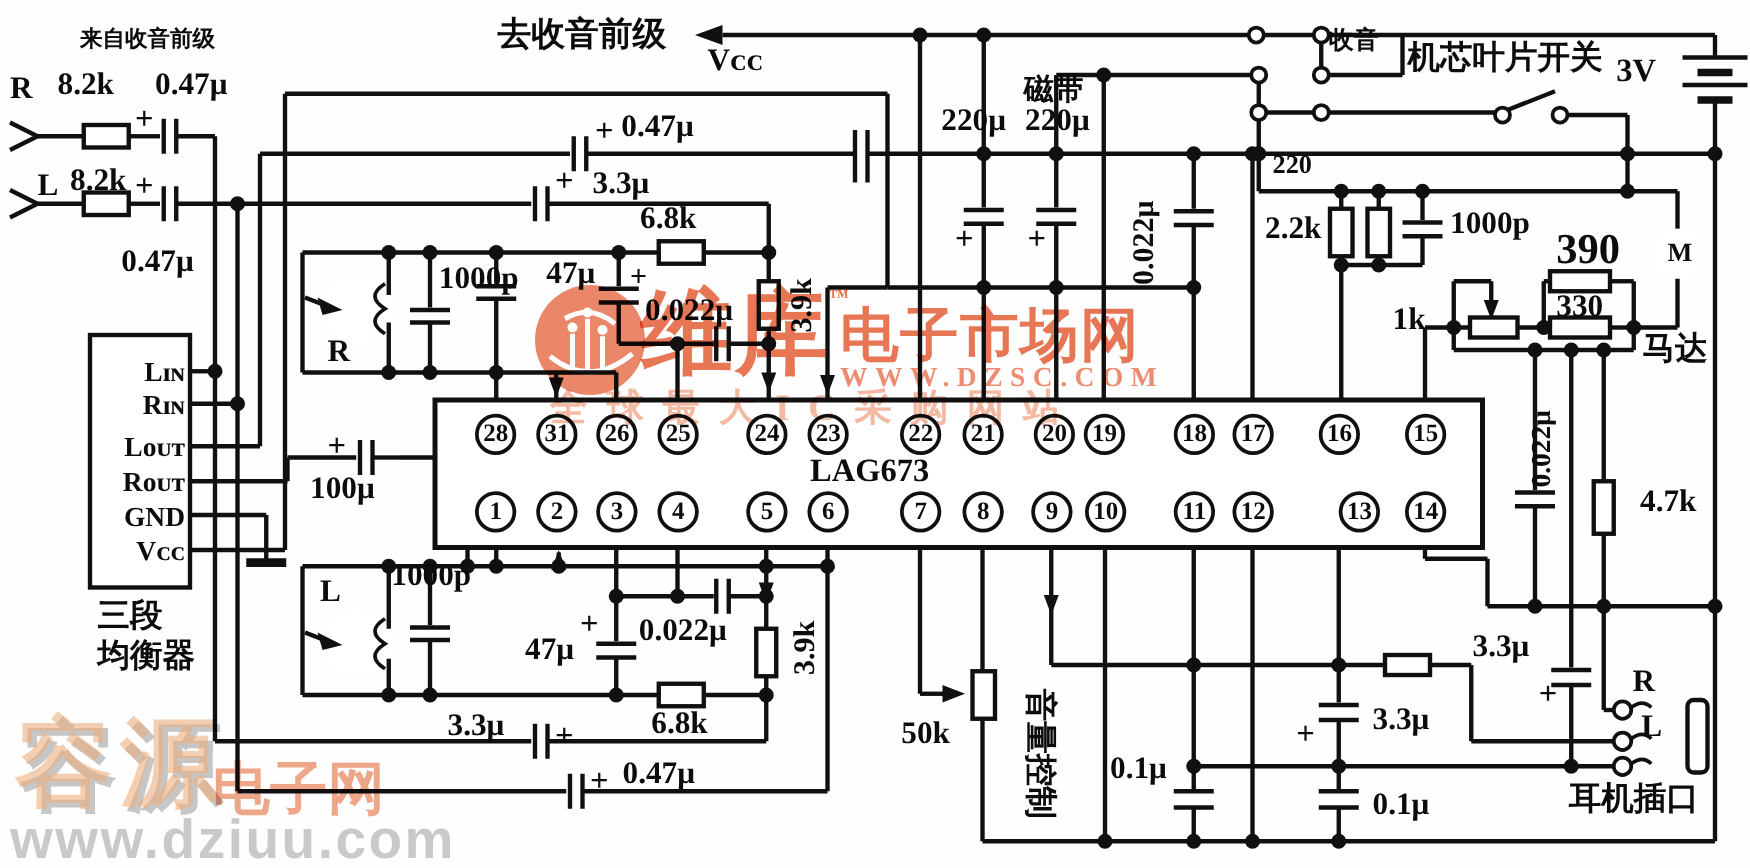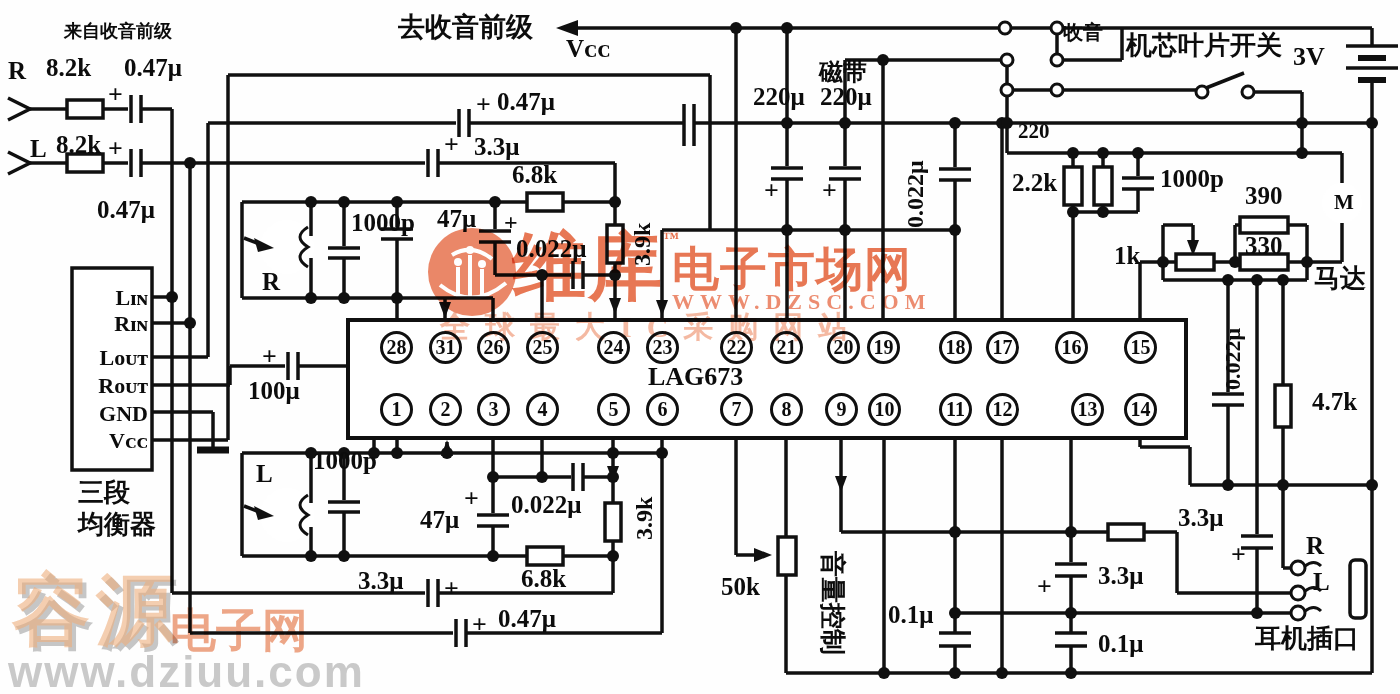--- a/index.html
+++ b/index.html
@@ -443,21 +443,21 @@
       <span class="lbl" style="left: 822px; top: 178px; font-size: 26px;">+</span>
       <span class="lbl" style="left: 792px; top: 60px; font-size: 24px; margin-left: 27px;">磁带</span>
       <span class="lbl" style="left: 1063px; top: 22px; font-size: 20px;">收音</span>
       <span class="lbl" style="left: 1126px; top: 33px; font-size: 26px;">机芯叶片开关</span>
       <span class="lbl" style="left: 1293px; top: 44px; font-size: 26px;">3V</span>
       <span class="lbl rotccw" style="left: 903px; top: 228px; font-size: 24px;">0.022μ</span>
       <span class="lbl" style="left: 1012px; top: 170px; font-size: 25px;">2.2k</span>
       <span class="lbl" style="left: 1018px; top: 121px; font-size: 21px;">220</span>
       <span class="lbl" style="left: 1160px; top: 166px; font-size: 25px;">1000p</span>
       <span class="lbl" style="left: 1114px; top: 243px; font-size: 25px;">1k</span>
-      <span class="lbl" style="left: 1245px; top: 183px; font-size: 25px;">390</span>
+      <span class="lbl" style="left: 1245px; top: 183px; font-size: 34px;">390</span>
       <span class="lbl" style="left: 1245px; top: 233px; font-size: 25px;">330</span>
       <span class="lbl" style="left: 1334px; top: 192px; font-size: 21px;">M</span>
       <span class="lbl" style="left: 1314px; top: 266px; font-size: 26px;">马达</span>
       <span class="lbl rotccw" style="left: 1222px; top: 390px; font-size: 22px;">0.022μ</span>
       <span class="lbl" style="left: 1312px; top: 389px; font-size: 25px;">4.7k</span>
       <span class="lbl" style="left: 256px; top: 461px; font-size: 25px;">L</span>
       <span class="lbl" style="left: 313px; top: 448px; font-size: 25px;">1000p</span>
       <span class="lbl" style="left: 420px; top: 507px; font-size: 25px;">47μ</span>
       <span class="lbl" style="left: 464px; top: 486px; font-size: 26px;">+</span>
       <span class="lbl" style="left: 511px; top: 492px; font-size: 25px;">0.022μ</span>

